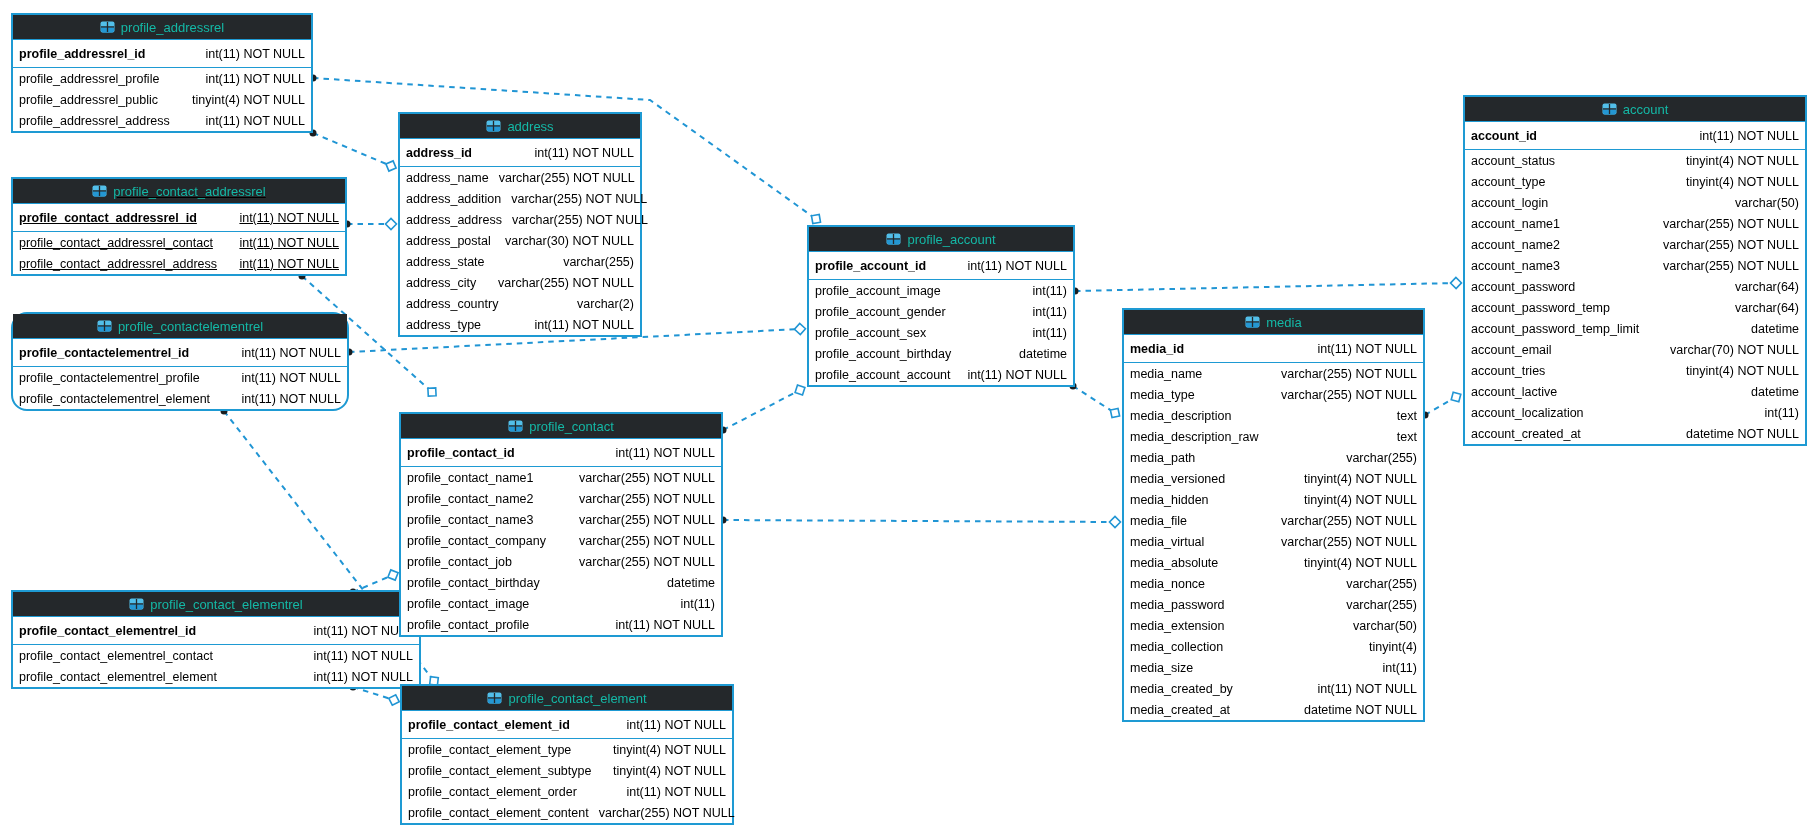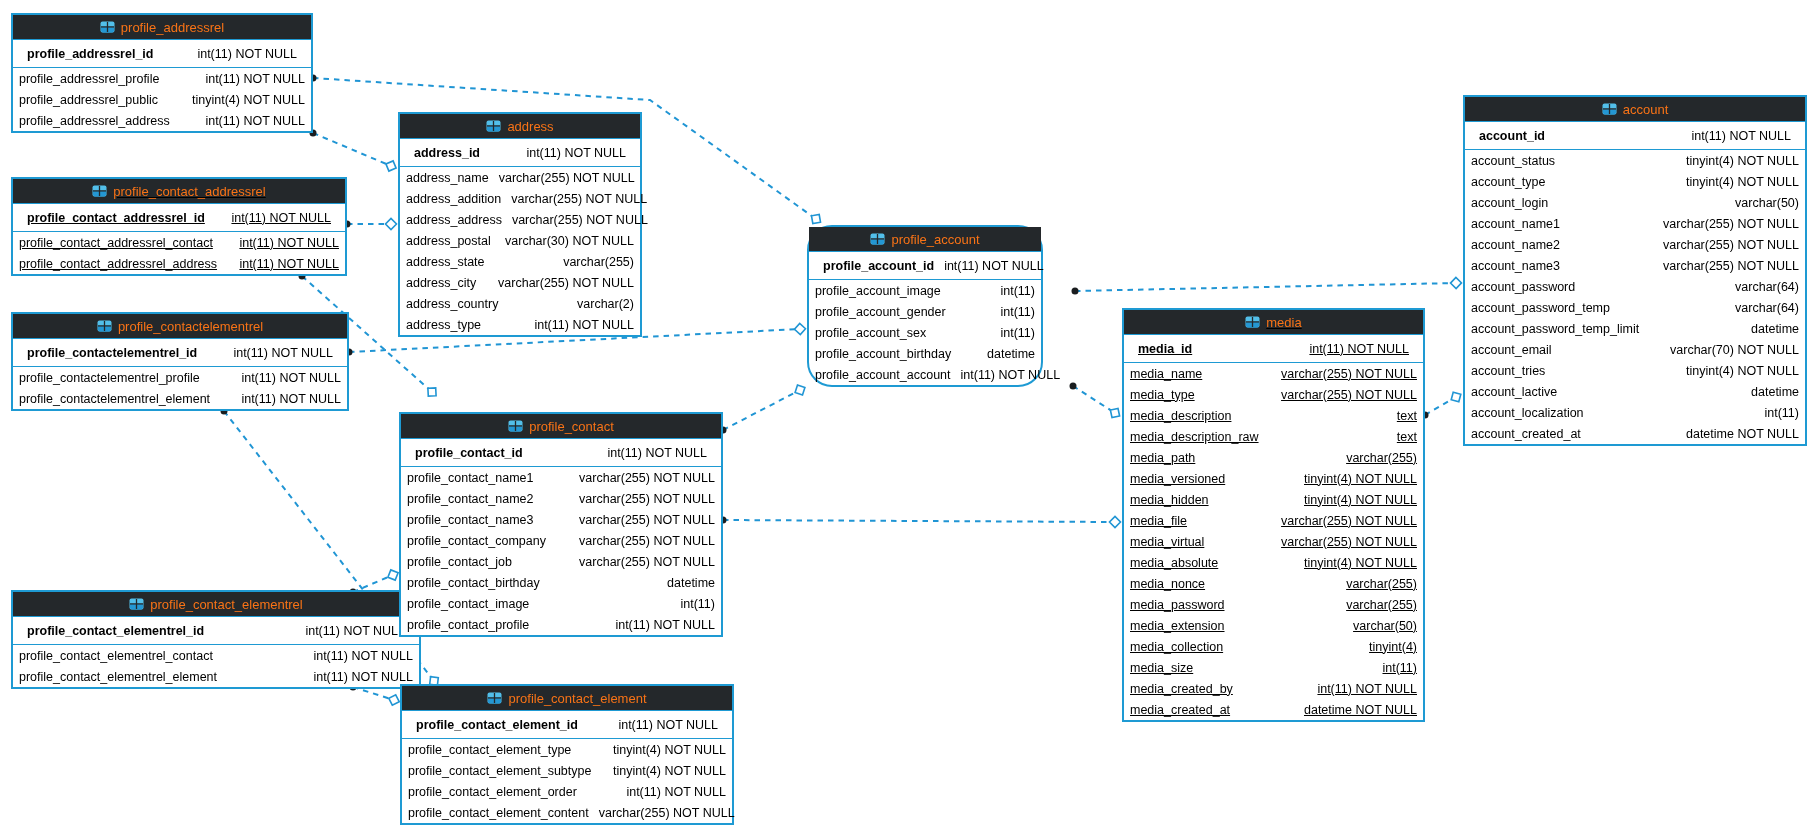--- a/index.html
+++ b/index.html
@@ -1,24 +1,24 @@
 <!DOCTYPE html>
 <html><head>
 <meta charset="utf-8">
 <style>
   html,body{margin:0;padding:0;width:1817px;height:840px;overflow:hidden;
     background:#ffffff;font-family:"Liberation Sans","DejaVu Sans",sans-serif;}
   #canvas{position:relative;width:1817px;height:840px;background:#ffffff;}
   #connections{position:absolute;left:0;top:0;width:1817px;height:840px;}
   .table{position:absolute;background:#ffffff;border:2px solid #1e9ad3;box-sizing:border-box;}
-  .table-header{height:24px;background:#24282b;color:#f97316;display:flex;align-items:center;
+  .table-header{height:24px;background:#24282b;color:#14b8a6;display:flex;align-items:center;
     justify-content:center;gap:6px;font-size:13px;border-bottom:1px solid #1e9ad3;white-space:nowrap;}
   .table-icon{display:inline-flex;align-items:center;}
   .pk-row{height:27px;display:flex;align-items:center;justify-content:space-between;
-    padding:0 14px;font-size:12.5px;color:#000;border-bottom:1px solid #1e9ad3;white-space:nowrap;}
+    padding:0 6px;font-size:12.5px;color:#000;border-bottom:1px solid #1e9ad3;white-space:nowrap;}
   .pk-row .fname{font-weight:bold;}
   .row{height:21px;display:flex;align-items:center;justify-content:space-between;
     padding:0 6px;font-size:12.5px;color:#000;white-space:nowrap;}
   .fname{margin-right:10px;}
   .ftype{text-align:right;}
 </style>
 </head>
 <body>
 
 <div id="canvas">
@@ -137,21 +137,21 @@
         </div>
         <div class="row">
           <span class="fname">profile_contact_addressrel_contact</span>
           <span class="ftype">int(11) NOT NULL</span>
         </div>
         <div class="row">
           <span class="fname">profile_contact_addressrel_address</span>
           <span class="ftype">int(11) NOT NULL</span>
         </div>
       </div>
-      <div class="table" style="left: 11px; top: 312px; width: 338px;">
+      <div class="table" style="left: 11px; top: 312px; width: 338px; border-radius: 16px;">
         <div class="table-header">
           <span class="table-icon">
             <svg width="15" height="12" viewBox="0 0 15 12">
               <rect x="0.5" y="0.5" width="14" height="11" rx="2" fill="#52bfea"></rect>
               <path d="M1 6 h13 v3.5 a2 2 0 0 1 -2 2 h-9 a2 2 0 0 1 -2 -2 z" fill="#2497d3"></path>
               <line x1="7.5" y1="1" x2="7.5" y2="11" stroke="#24282b" stroke-width="1.3"></line>
               <line x1="1" y1="5.9" x2="14" y2="5.9" stroke="#24282b" stroke-width="1.3"></line>
             </svg>
           </span>
           <span>profile_contactelementrel</span>
@@ -318,21 +318,21 @@
         </div>
         <div class="row">
           <span class="fname">profile_contact_element_order</span>
           <span class="ftype">int(11) NOT NULL</span>
         </div>
         <div class="row">
           <span class="fname">profile_contact_element_content</span>
           <span class="ftype">varchar(255) NOT NULL</span>
         </div>
       </div>
-      <div class="table" style="left: 807px; top: 225px; width: 236px; border-radius: 25px;">
+      <div class="table" style="left: 807px; top: 225px; width: 268px;">
         <div class="table-header">
           <span class="table-icon">
             <svg width="15" height="12" viewBox="0 0 15 12">
               <rect x="0.5" y="0.5" width="14" height="11" rx="2" fill="#52bfea"></rect>
               <path d="M1 6 h13 v3.5 a2 2 0 0 1 -2 2 h-9 a2 2 0 0 1 -2 -2 z" fill="#2497d3"></path>
               <line x1="7.5" y1="1" x2="7.5" y2="11" stroke="#24282b" stroke-width="1.3"></line>
               <line x1="1" y1="5.9" x2="14" y2="5.9" stroke="#24282b" stroke-width="1.3"></line>
             </svg>
           </span>
           <span>profile_account</span>
@@ -355,21 +355,21 @@
         </div>
         <div class="row">
           <span class="fname">profile_account_birthday</span>
           <span class="ftype">datetime</span>
         </div>
         <div class="row">
           <span class="fname">profile_account_account</span>
           <span class="ftype">int(11) NOT NULL</span>
         </div>
       </div>
-      <div class="table" style="left: 1122px; top: 308px; width: 303px; text-decoration: underline;">
+      <div class="table" style="left: 1122px; top: 308px; width: 303px;">
         <div class="table-header">
           <span class="table-icon">
             <svg width="15" height="12" viewBox="0 0 15 12">
               <rect x="0.5" y="0.5" width="14" height="11" rx="2" fill="#52bfea"></rect>
               <path d="M1 6 h13 v3.5 a2 2 0 0 1 -2 2 h-9 a2 2 0 0 1 -2 -2 z" fill="#2497d3"></path>
               <line x1="7.5" y1="1" x2="7.5" y2="11" stroke="#24282b" stroke-width="1.3"></line>
               <line x1="1" y1="5.9" x2="14" y2="5.9" stroke="#24282b" stroke-width="1.3"></line>
             </svg>
           </span>
           <span>media</span>

